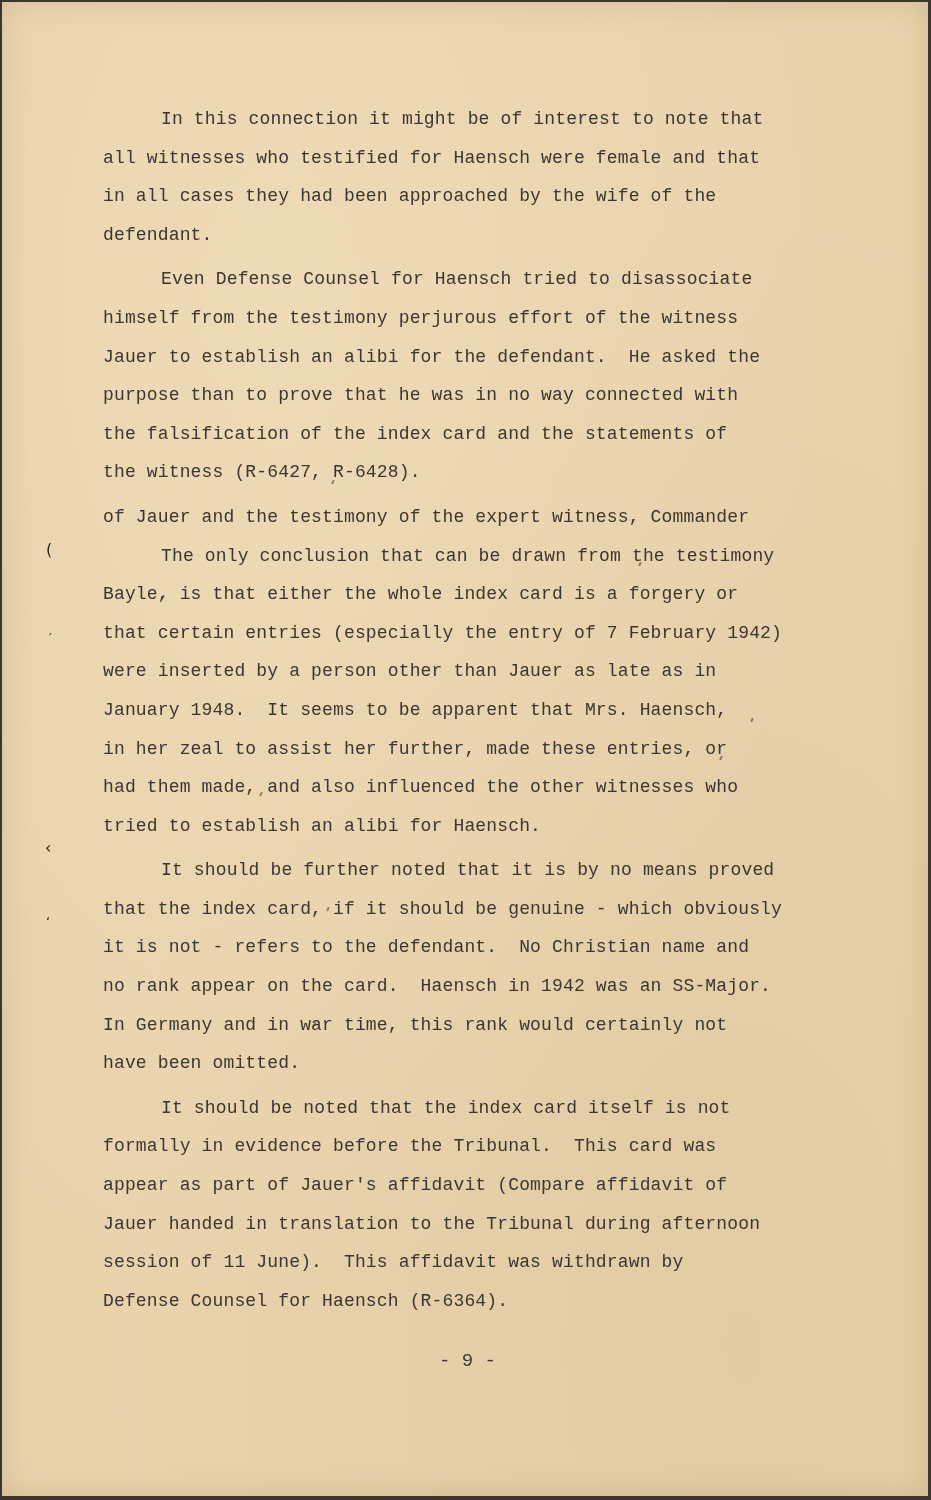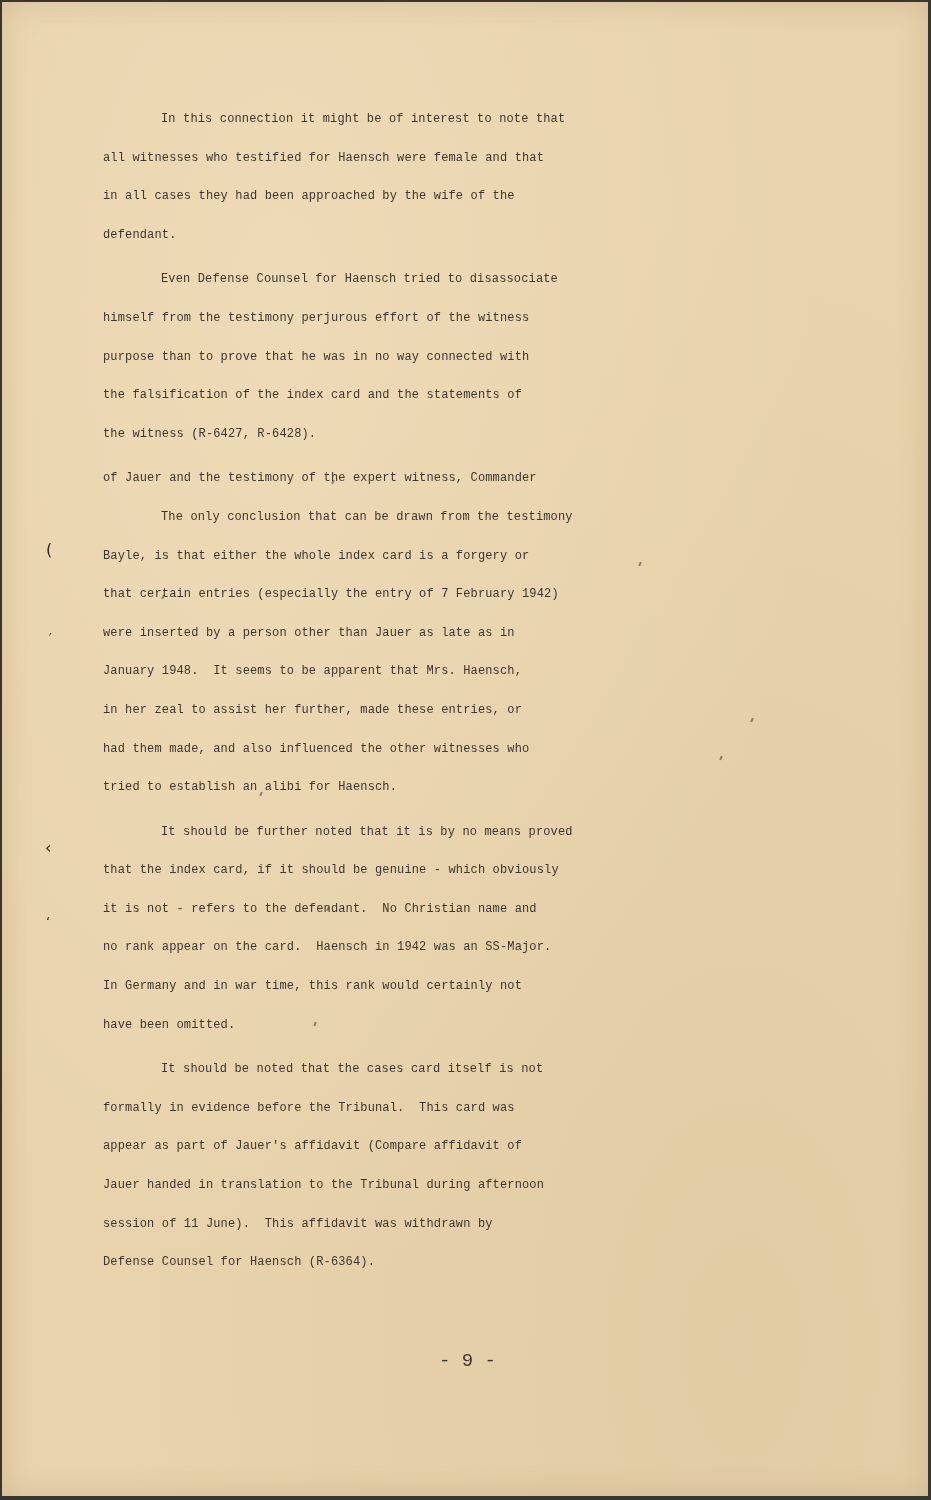--- a/index.html
+++ b/index.html
@@ -23,21 +23,21 @@
         radial-gradient(ellipse at 80% 90%, rgba(180,150,100,0.12), rgba(0,0,0,0) 60%),
         #e8d3ad;
       box-shadow: inset 0 0 30px rgba(150,120,70,0.25);
     }
     .body-text {
       position: absolute;
       left: 101px;
       top: 102px;
       width: 740px;
       font-family: "Liberation Mono", "DejaVu Sans Mono", monospace;
-      font-size: 12px;
+      font-size: 18px;
       color: #3b3630;
       letter-spacing: 0.15px;
     }
     .para {
       margin: 0 0 6px 0;
     }
     .line {
       display: block;
       height: 38.6px;
       line-height: 30px;
@@ -81,20 +81,21 @@
     <div class="para">
       <span class="line indent">In this connection it might be of interest to note that</span>
       <span class="line">all witnesses who testified for Haensch were female and that</span>
       <span class="line">in all cases they had been approached by the wife of the</span>
       <span class="line">defendant.</span>
     </div>
 
     <div class="para">
       <span class="line indent">Even Defense Counsel for Haensch tried to disassociate</span>
       <span class="line">himself from the testimony perjurous effort of the witness</span>
+      <span class="line">Jauer to establish an alibi for the defendant.  He asked the</span>
       <span class="line">purpose than to prove that he was in no way connected with</span>
       <span class="line">the falsification of the index card and the statements of</span>
       <span class="line">the witness (R-6427, R-6428).</span>
     </div>
 
     <div class="para">
       <span class="line">of Jauer and the testimony of the expert witness, Commander</span>
       <span class="line indent">The only conclusion that can be drawn from the testimony</span>
       <span class="line">Bayle, is that either the whole index card is a forgery or</span>
       <span class="line">that certain entries (especially the entry of 7 February 1942)</span>
@@ -108,21 +109,21 @@
     <div class="para">
       <span class="line indent">It should be further noted that it is by no means proved</span>
       <span class="line">that the index card, if it should be genuine - which obviously</span>
       <span class="line">it is not - refers to the defendant.  No Christian name and</span>
       <span class="line">no rank appear on the card.  Haensch in 1942 was an SS-Major.</span>
       <span class="line">In Germany and in war time, this rank would certainly not</span>
       <span class="line">have been omitted.</span>
     </div>
 
     <div class="para">
-      <span class="line indent">It should be noted that the cases card itself is not</span>
+      <span class="line indent">It should be noted that the index card itself is not</span>
       <span class="line">formally in evidence before the Tribunal.  This card was</span>
       <span class="line">appear as part of Jauer's affidavit (Compare affidavit of</span>
       <span class="line">Jauer handed in translation to the Tribunal during afternoon</span>
       <span class="line">session of 11 June).  This affidavit was withdrawn by</span>
       <span class="line">Defense Counsel for Haensch (R-6364).</span>
     </div>
 
   </div>
 
   <div class="page-number">- 9 -</div>

